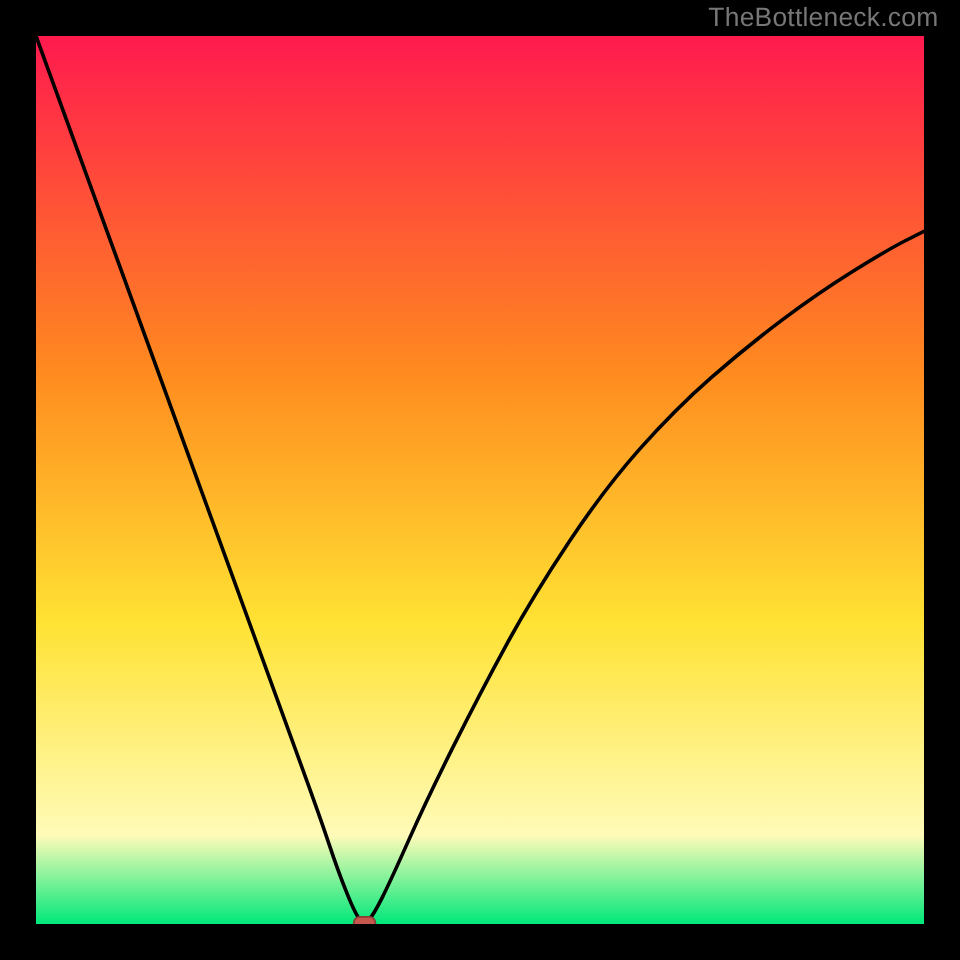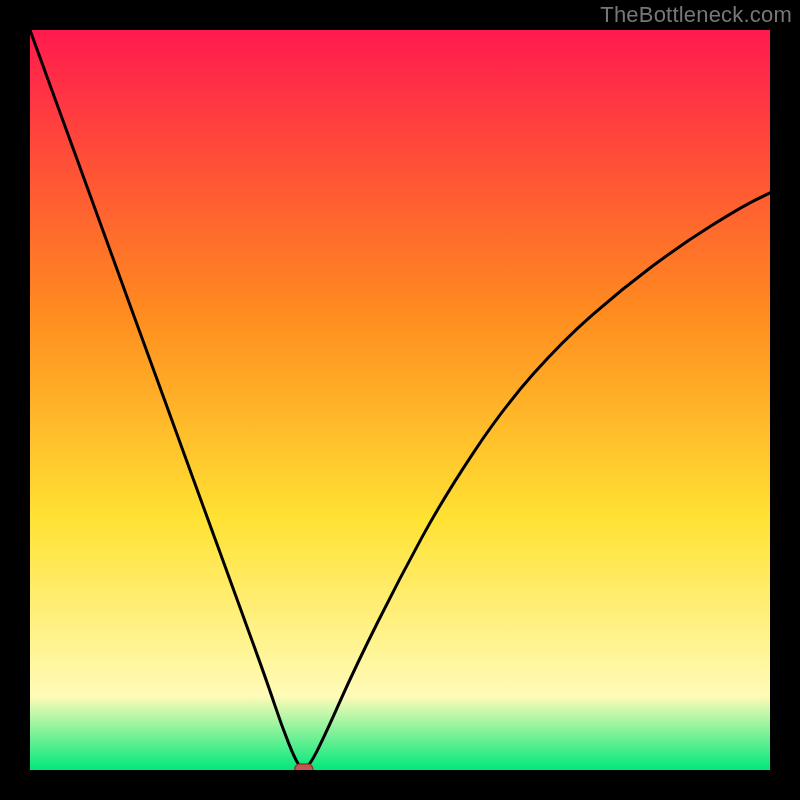--- a/index.html
+++ b/index.html
@@ -13,21 +13,21 @@
   }
   .frame {
     position: relative;
     width: 800px;
     height: 800px;
     background: #000;
   }
   .watermark {
     position: absolute;
     top: 2px;
-    right: 8px;
+    right: 18px;
     color: #777;
     font-size: 22px;
     font-weight: 500;
     letter-spacing: 0.2px;
     z-index: 5;
   }
   .plot {
     position: absolute;
     left: 30px;
     top: 30px;

